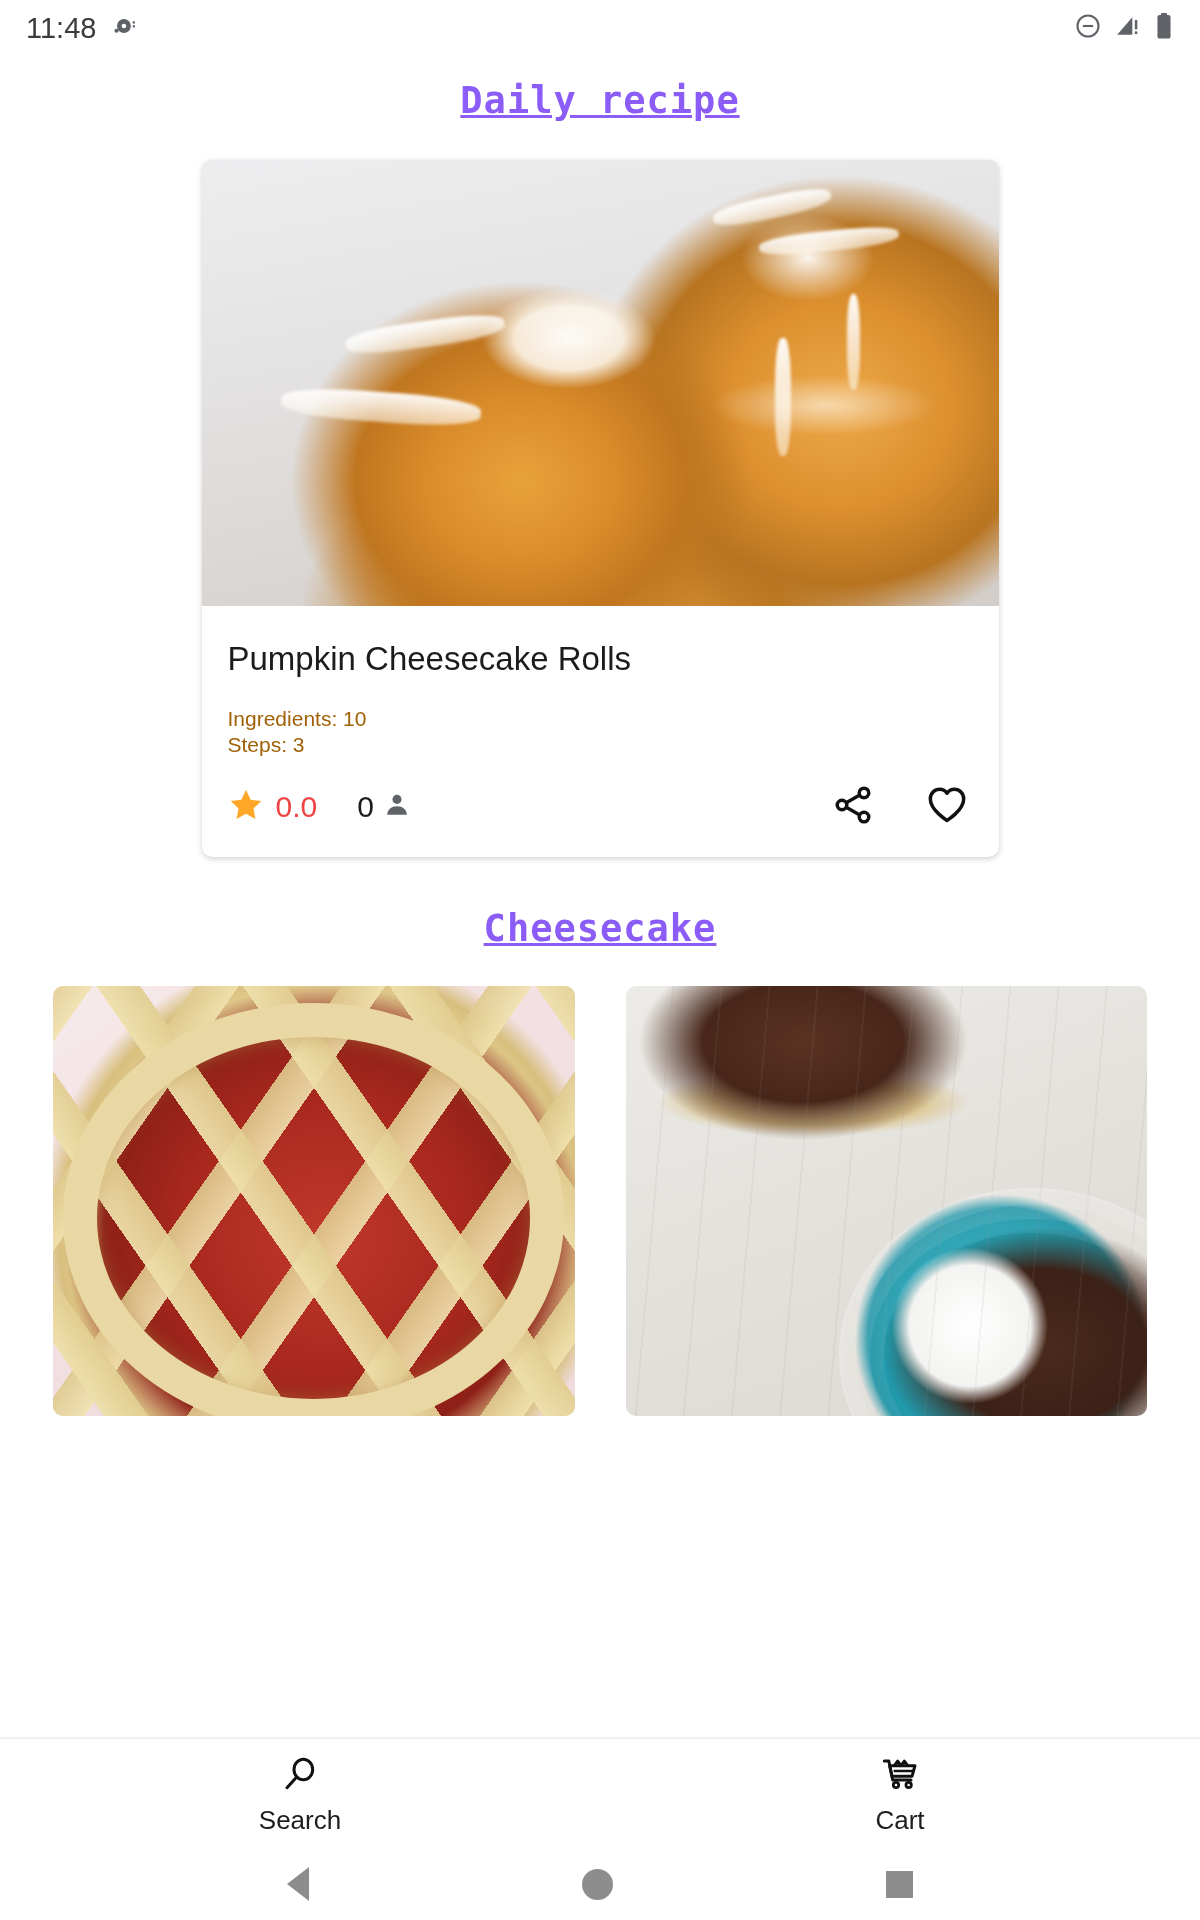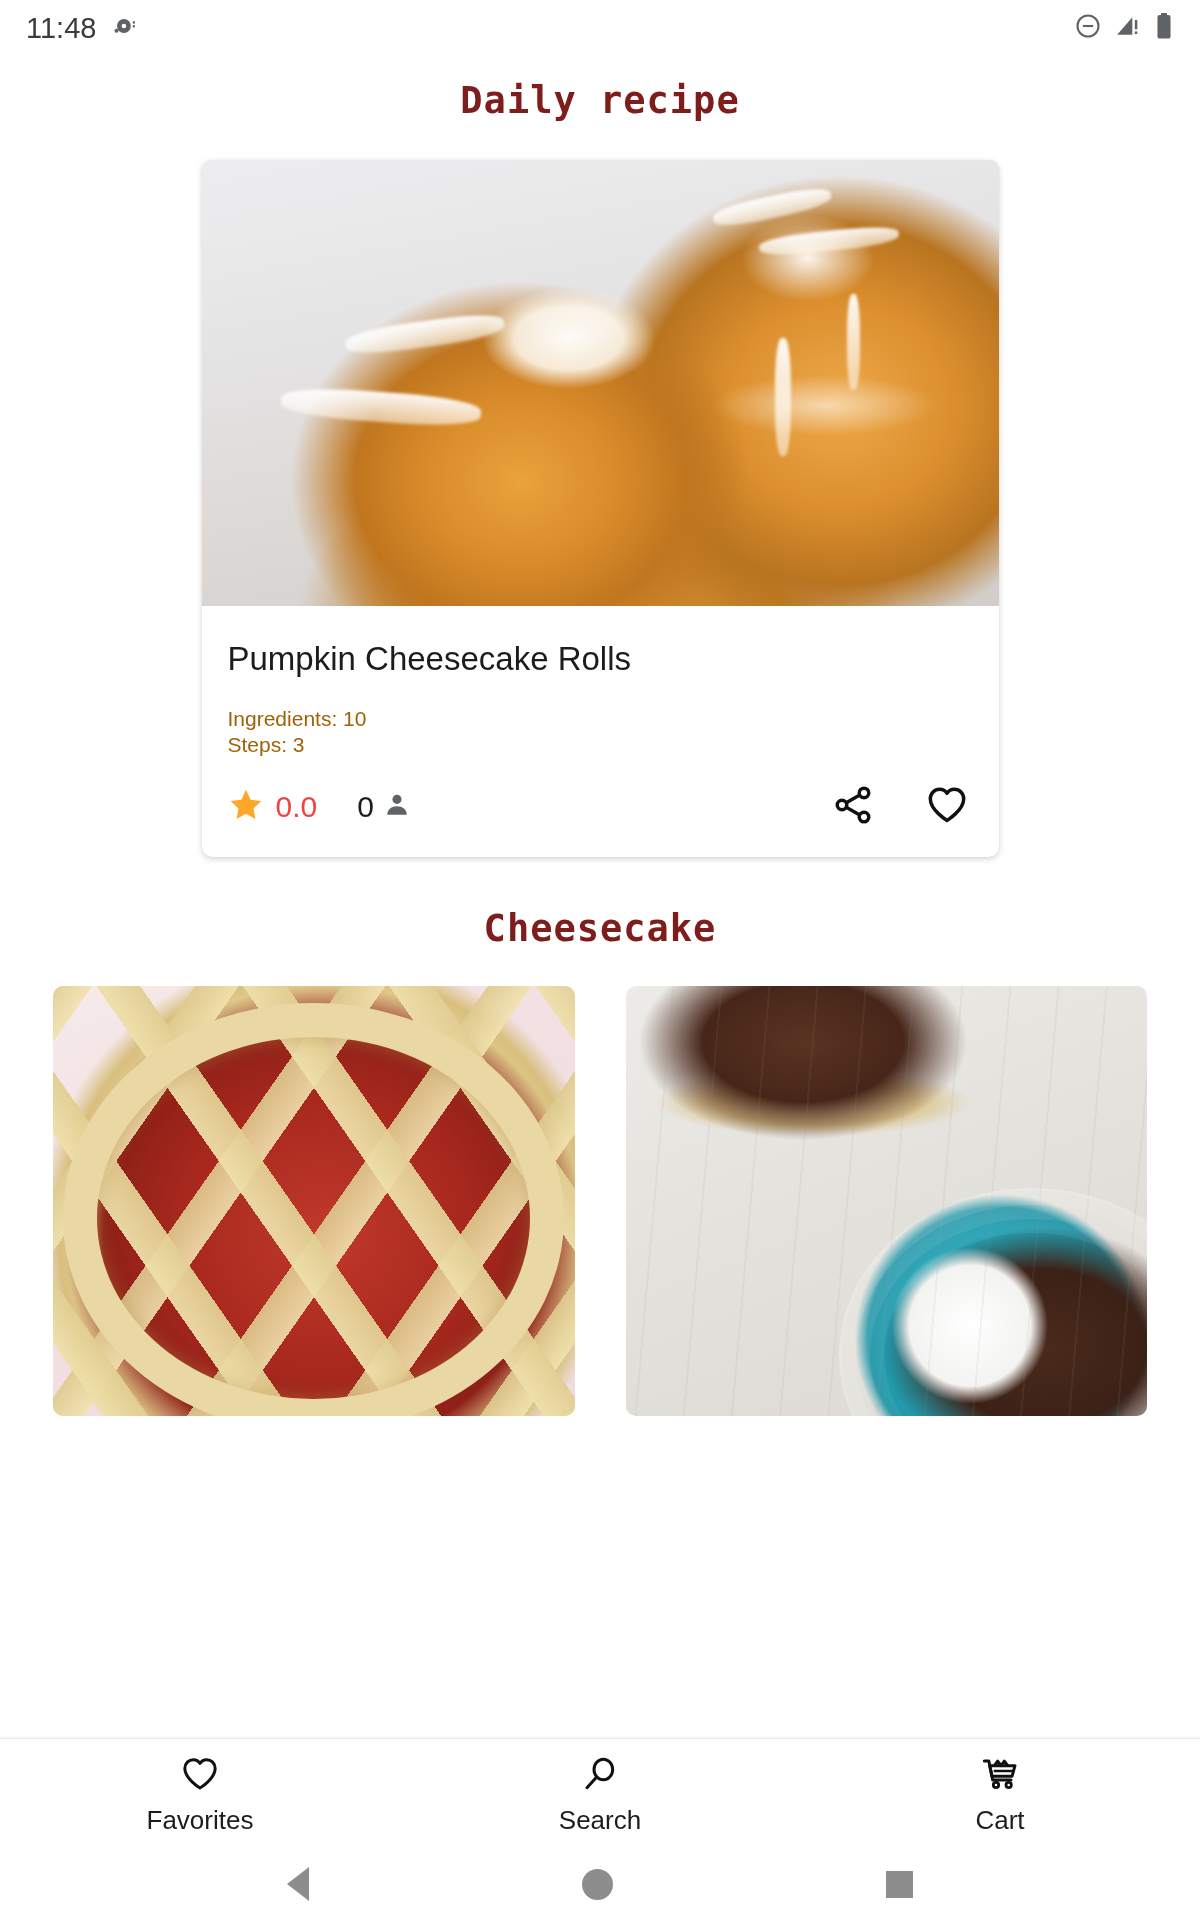--- a/index.html
+++ b/index.html
@@ -55,22 +55,23 @@
     flex: 1 1 auto;
     position: relative;
     overflow: hidden;
   }
 
   .section-title {
     text-align: center;
     font-family: "DejaVu Sans Mono", "Liberation Mono", monospace;
     font-size: 37px;
     font-weight: 700;
-    color: #7f1d1d;
+    color: #8b5cf6;
     letter-spacing: 1px;
+    text-decoration: underline;
   }
   .daily-title { margin-top: 23px; }
   .categories-title { margin-top: 50px; }
 
   
   .card {
     position: relative;
     margin: 38px auto 0 auto;
     width: 797px;
     background: #ffffff;
@@ -388,28 +389,20 @@
         <div class="wood-lines"></div>
         <div class="plate-rings"></div>
       </div>
     </div>
 
   </div>
 
   <div class="bottom-nav">
 
 
-    <div class="nav-item">
-      <span class="nav-icon">
-        <svg width="40" height="40" viewBox="0 0 24 24">
-          <path d="M12 20.4 C12 20.4 2.9 14.8 2.9 8.7 C2.9 5.6 5.2 3.4 8.0 3.4 C9.9 3.4 11.3 4.5 12 5.6 C12.7 4.5 14.1 3.4 16.0 3.4 C18.8 3.4 21.1 5.6 21.1 8.7 C21.1 14.8 12 20.4 12 20.4 Z" fill="none" stroke="#111111" stroke-width="1.8" stroke-linejoin="round"></path>
-        </svg>
-      </span>
-      <span class="nav-label">Favorites</span>
-    </div>
 
     <div class="nav-item">
       <span class="nav-icon">
         <svg width="40" height="40" viewBox="0 0 24 24">
           <ellipse cx="14" cy="9.3" rx="5.6" ry="6.2" fill="none" stroke="#111111" stroke-width="1.8"></ellipse>
           <line x1="9.9" y1="13.9" x2="4.2" y2="20.2" stroke="#111111" stroke-width="1.8" stroke-linecap="round"></line>
         </svg>
       </span>
       <span class="nav-label">Search</span>
     </div>

